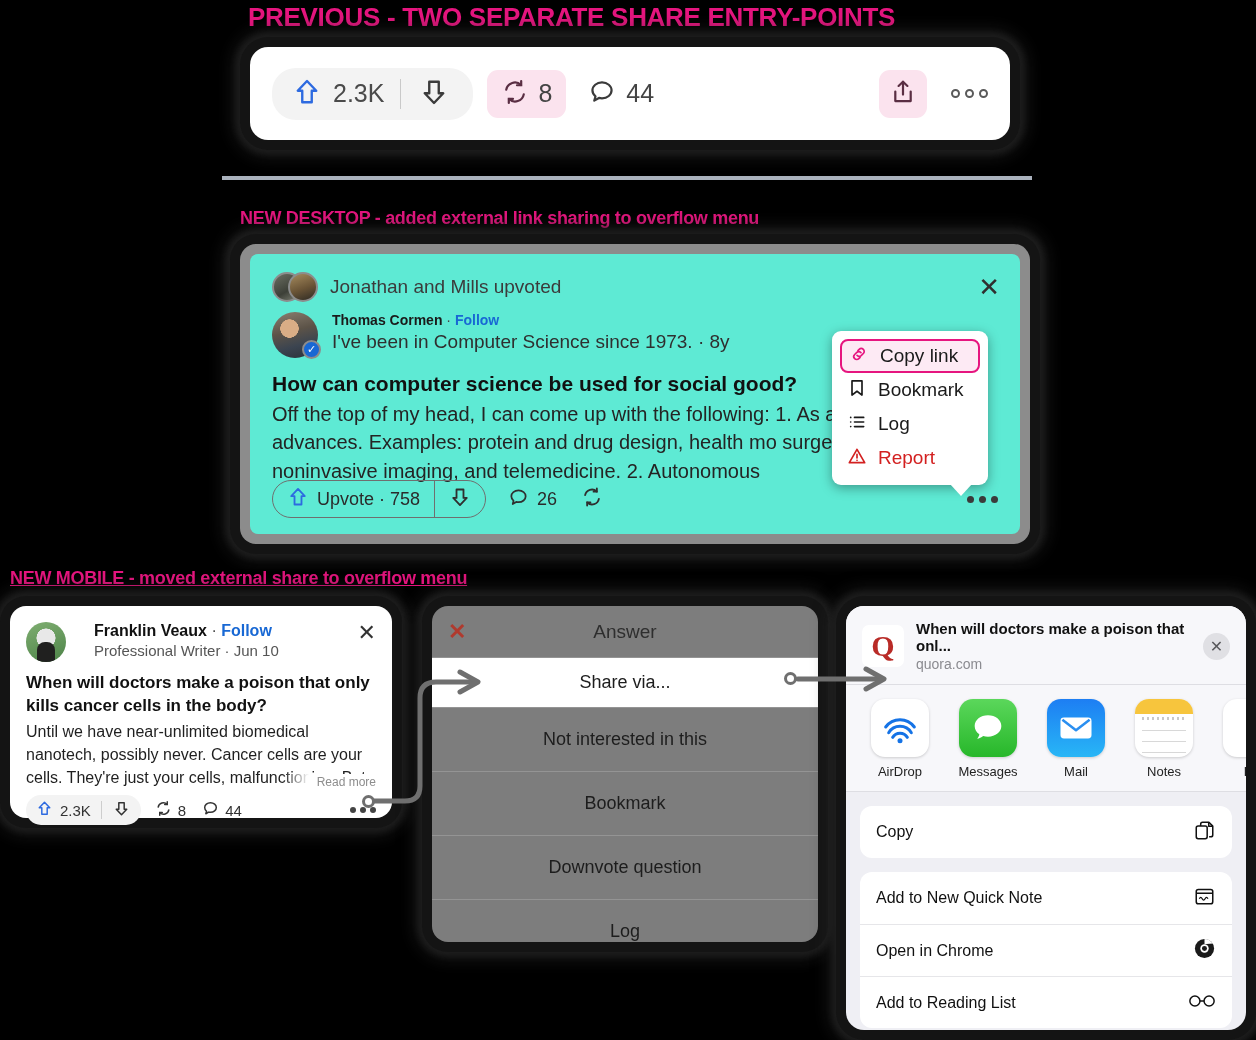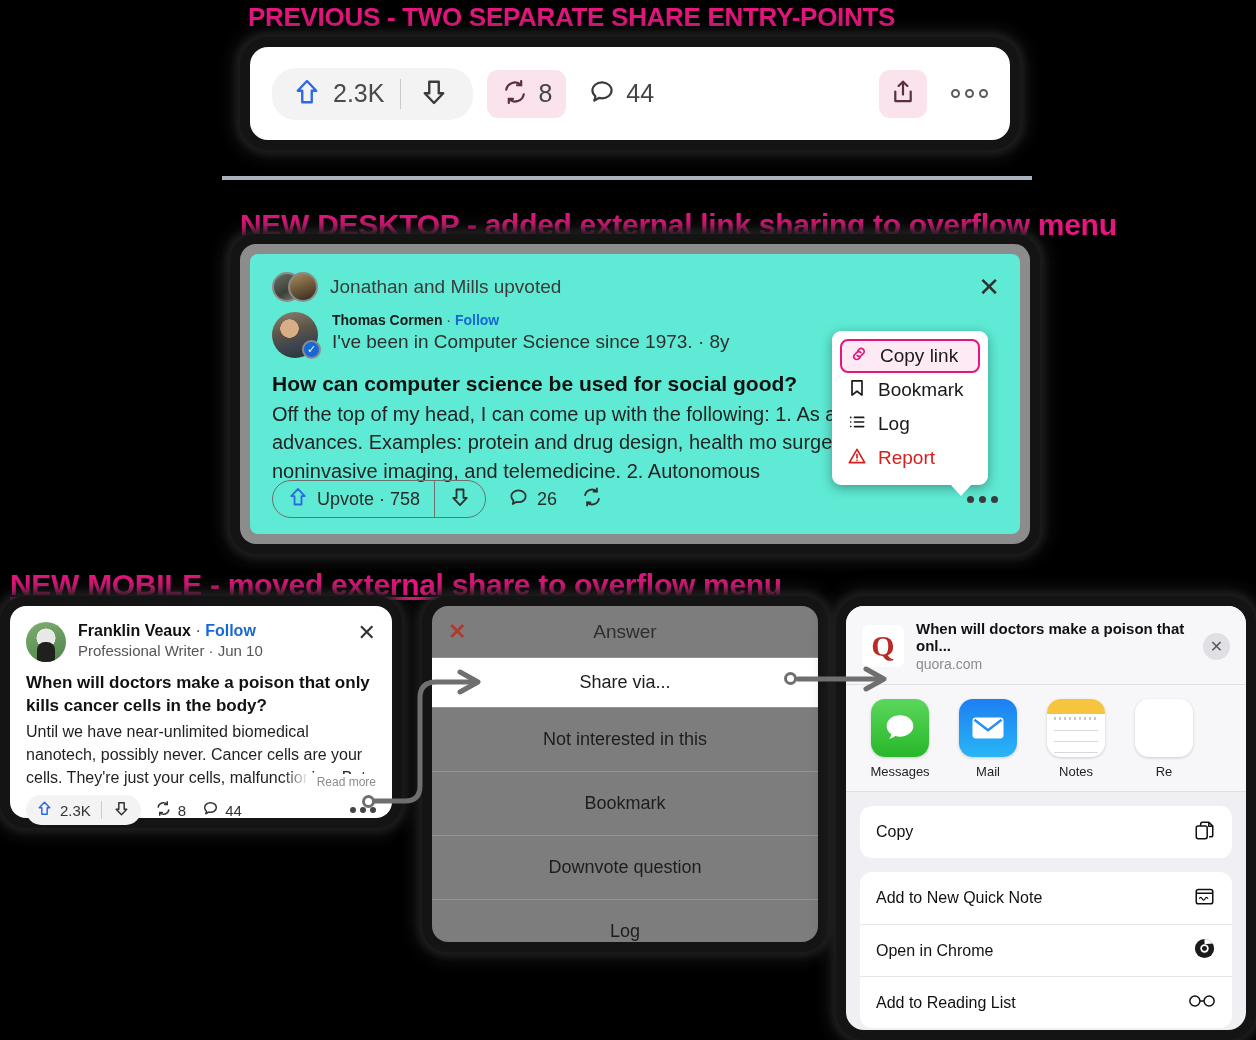--- a/index.html
+++ b/index.html
@@ -9,21 +9,21 @@
     font-family: "Liberation Sans", sans-serif;
     overflow: hidden;
   }
   .stage { position: relative; width: 1256px; height: 1040px; }
 
   
   .heading {
     position: absolute;
     color: #e6157f;
     font-weight: bold;
-    font-size: 30px;
+    font-size: 18px;
     letter-spacing: -0.3px;
     white-space: nowrap;
   }
   #h-previous { left: 248px; top: 2px; font-size: 26px; }
   #h-desktop  { left: 240px; top: 208px; }
   #h-mobile   { left: 10px;  top: 568px; text-decoration: underline; }
 
   .divider {
     position: absolute;
     left: 222px; top: 176px; width: 810px; height: 4px;
@@ -171,21 +171,21 @@
     border-radius: 8px;
   }
   .mi.sel { border: 2px solid #e6157f; background: #fdeaf4; }
   .mi.danger { color: #d32020; }
 
   
   #card-m1 {
     left: 10px; top: 606px; width: 382px; height: 212px;
     border-radius: 16px; padding: 16px 16px 0 16px;
   }
-  .m-head { display: flex; gap: 12px; align-items: flex-start; }
+  .m-head { display: flex; gap: 28px; align-items: flex-start; }
   .m-av {
     width: 40px; height: 40px; border-radius: 50%; flex: none;
     background: radial-gradient(circle at 50% 40%, #e8e8e8 0 30%, transparent 31%),
                 linear-gradient(160deg,#7fae71,#4d8348);
     position: relative; overflow: hidden;
   }
   .m-av::after {
     content:""; position:absolute; left:11px; top:20px;
     width:18px; height:20px; border-radius:8px 8px 2px 2px; background:#20201f;
   }
@@ -578,20 +578,31 @@
     <div class="ios-head">
       <div class="q-logo">Q</div>
       <div>
         <div class="ios-title">When will doctors make a poison that onl...</div>
         <div class="ios-url">quora.com</div>
       </div>
       <div class="ios-x">✕</div>
     </div>
 
     <div class="ios-apps">
+      <div class="app">
+        <div class="ic ic-airdrop">
+          <svg width="40" height="40" viewBox="0 0 24 24" fill="none" stroke="#1573e6" stroke-width="1.8" stroke-linecap="round">
+            <path d="M5.2 14.8a8 8 0 0 1 13.6 0"></path>
+            <path d="M7.6 17.6a5.2 5.2 0 0 1 8.8 0"></path>
+            <circle cx="12" cy="19.6" r="1.5" fill="#1573e6" stroke="none"></circle>
+            <path d="M3.4 11.4a10.6 10.6 0 0 1 17.2 0"></path>
+          </svg>
+        </div>
+        <div class="lbl">AirDrop</div>
+      </div>
 
       <div class="app">
         <div class="ic ic-messages">
           <svg width="40" height="40" viewBox="0 0 24 24" fill="#fff">
             <path d="M12 4.4c4.5 0 8 2.8 8 6.4s-3.5 6.4-8 6.4c-1 0-2-.14-2.9-.4-1 .8-2.4 1.5-3.6 1.7.7-.8 1.2-1.8 1.3-2.7C5.1 14.7 4 13 4 10.8c0-3.6 3.5-6.4 8-6.4z"></path>
           </svg>
         </div>
         <div class="lbl">Messages</div>
       </div>
 

